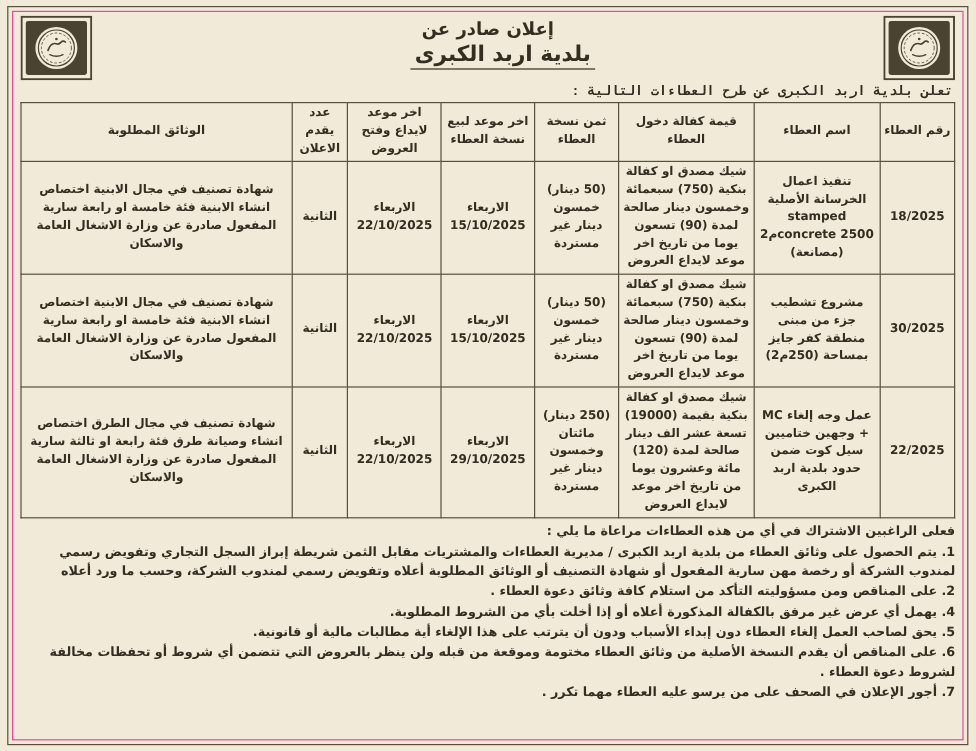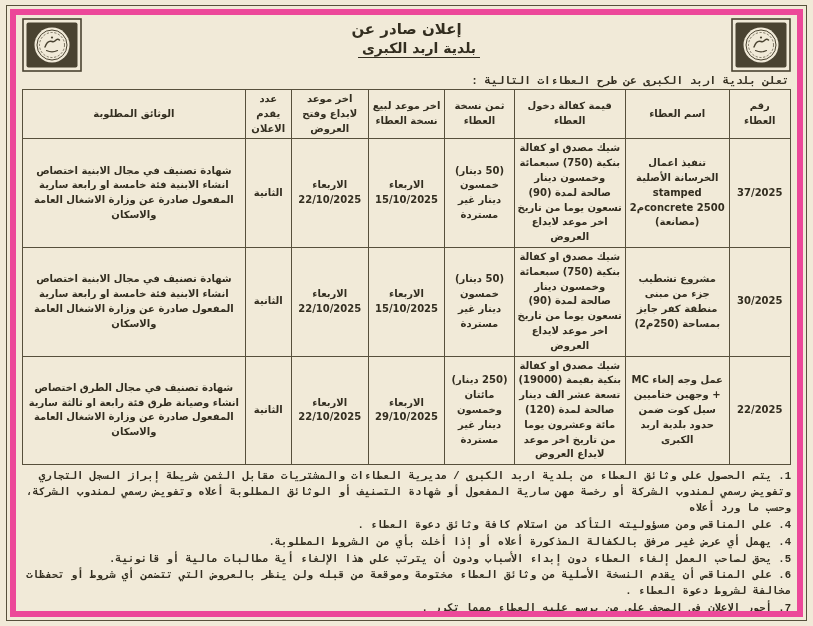--- a/index.html
+++ b/index.html
@@ -11,54 +11,54 @@
     color:#332e20;
   }
   .page {
     width:813px; height:626px;
     background:#f1ead8;
     padding:9px 10px;
     direction:rtl;
   }
   .frame {
     height:100%;
-    border:6px solid #ec4899;
+    border:1px solid #ec4899;
     outline:1.5px solid #57503c;
     outline-offset:3px;
     padding:3px 6px 4px;
     display:flex; flex-direction:column;
     overflow:hidden;
   }
   .header-row {
     display:flex; align-items:flex-start; justify-content:space-between;
     height:56px; flex:0 0 auto;
   }
   .seal { width:60px; height:54px; flex:0 0 auto; }
   .titles { flex:1; text-align:center; padding-top:2px; }
   .title1 { font-size:15px; letter-spacing:.4px; }
-  .title2 { font-size:14px; margin-top:2px;margin-left:25px; }
+  .title2 { font-size:18px; margin-top:2px;margin-left:25px; }
   .title2 span { display:inline-block; border-bottom:1.6px solid #332e20; padding:0 4px 1px; }
   .intro { font-size:11px; margin:0 2px 2px; flex:0 0 auto;font-family:Liberation Mono, monospace; }
   table.tenders {
     width:100%; border-collapse:collapse; table-layout:fixed;
     font-size:10px; flex:0 0 auto;
   }
   table.tenders th, table.tenders td {
     border:1px solid #57503c;
     text-align:center; vertical-align:middle;
     padding:2px 3px;
     line-height:1.48;
     white-space:pre-line;
     overflow:hidden;
   }
   table.tenders thead tr { height:45px; }
   table.tenders tbody tr { height:86px; }
   .conditions { margin-top:4px; font-size:10.6px; line-height:1.5; flex:1 1 auto; }
   .cond-intro { margin-bottom:2px; }
-  .cond-item { margin-bottom:1px;font-family:Liberation Mono, monospace; }
+  .cond-item { margin-bottom:1px; }
 </style>
 </head>
 <body>
 
 <div class="page">
   <div class="frame">
 
     <div class="header-row">
       <div class="seal">
         <svg width="60" height="54" viewBox="0 0 60 54">
@@ -110,21 +110,21 @@
           <th>قيمة كفالة دخول العطاء</th>
           <th>ثمن نسخة العطاء</th>
           <th>اخر موعد لبيع نسخة العطاء</th>
           <th>اخر موعد لايداع وفتح العروض</th>
           <th>عدد يقدم الاعلان</th>
           <th>الوثائق المطلوبة</th>
         </tr>
       </thead>
       <tbody>
         <tr>
-          <td>37/2025</td>
+          <td>18/2025</td>
           <td>تنفيذ اعمال الخرسانة الأصلية stamped concrete 2500م2 (مصانعة)</td>
           <td>شيك مصدق او كفالة بنكية (750) سبعمائة وخمسون دينار صالحة لمدة (90) تسعون يوما من تاريخ اخر موعد لايداع العروض</td>
           <td>(50 دينار) خمسون دينار غير مستردة</td>
           <td>الاربعاء
 15/10/2025</td>
           <td>الاربعاء
 22/10/2025</td>
           <td>الثانية</td>
           <td>شهادة تصنيف في مجال الابنية اختصاص انشاء الابنية فئة خامسة او رابعة سارية المفعول صادرة عن وزارة الاشغال العامة والاسكان</td>
         </tr>
@@ -149,22 +149,23 @@
 29/10/2025</td>
           <td>الاربعاء
 22/10/2025</td>
           <td>الثانية</td>
           <td>شهادة تصنيف في مجال الطرق اختصاص انشاء وصيانة طرق فئة رابعة او ثالثة سارية المفعول صادرة عن وزارة الاشغال العامة والاسكان</td>
         </tr>
       </tbody>
     </table>
 
     <div class="conditions">
+      <div class="cond-intro">فعلى الراغبين الاشتراك في أي من هذه العطاءات مراعاة ما يلي :</div>
       <div class="cond-item">1. يتم الحصول على وثائق العطاء من بلدية اربد الكبرى / مديرية العطاءات والمشتريات مقابل الثمن شريطة إبراز السجل التجاري وتفويض رسمي لمندوب الشركة أو رخصة مهن سارية المفعول أو شهادة التصنيف أو الوثائق المطلوبة أعلاه وتفويض رسمي لمندوب الشركة، وحسب ما ورد أعلاه</div>
-      <div class="cond-item">4. على المناقص ومن مسؤوليته التأكد من استلام كافة وثائق دعوة العطاء .</div>
+      <div class="cond-item">2. على المناقص ومن مسؤوليته التأكد من استلام كافة وثائق دعوة العطاء .</div>
       <div class="cond-item">4. يهمل أي عرض غير مرفق بالكفالة المذكورة أعلاه أو إذا أخلت بأي من الشروط المطلوبة.</div>
       <div class="cond-item">5. يحق لصاحب العمل إلغاء العطاء دون إبداء الأسباب ودون أن يترتب على هذا الإلغاء أية مطالبات مالية أو قانونية.</div>
       <div class="cond-item">6. على المناقص أن يقدم النسخة الأصلية من وثائق العطاء مختومة وموقعة من قبله ولن ينظر بالعروض التي تتضمن أي شروط أو تحفظات مخالفة لشروط دعوة العطاء .</div>
       <div class="cond-item">7. أجور الإعلان في الصحف على من يرسو عليه العطاء مهما تكرر .</div>
 
     </div>
 
   </div>
 </div>
 

